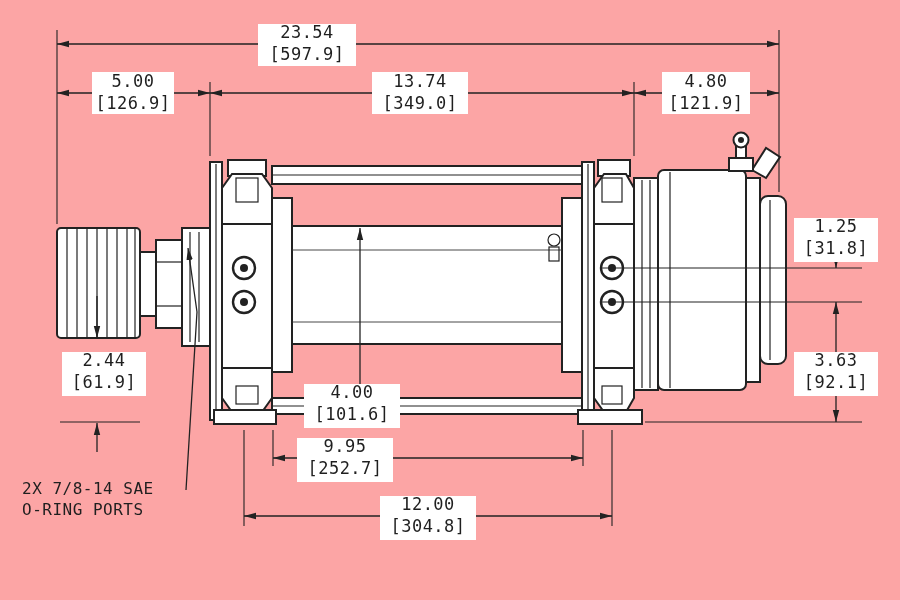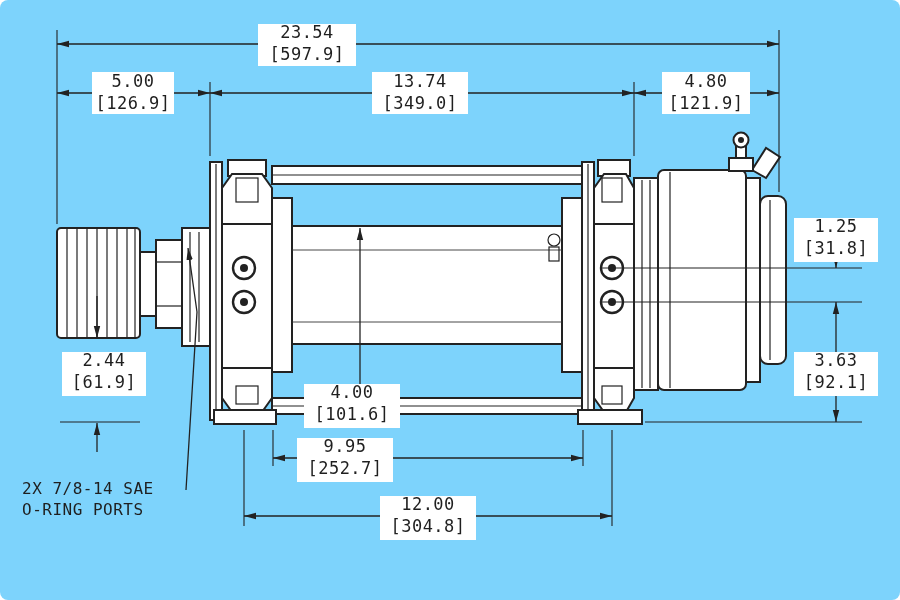--- a/index.html
+++ b/index.html
@@ -8,22 +8,21 @@
     background: #ffffff;
     width: 900px;
     height: 600px;
     overflow: hidden;
     font-family: "DejaVu Sans Mono", monospace;
   }
   .stage {
     position: relative;
     width: 900px;
     height: 600px;
-    background: #7dd3fc;
-    border-radius: 8px;
+    background: #fca5a5;
   }
   svg text {
     font-family: "DejaVu Sans Mono", monospace;
     font-size: 17px;
     fill: #1f1f1f;
     letter-spacing: 0.5px;
   }
   svg text.small {
     font-size: 16px;
   }

